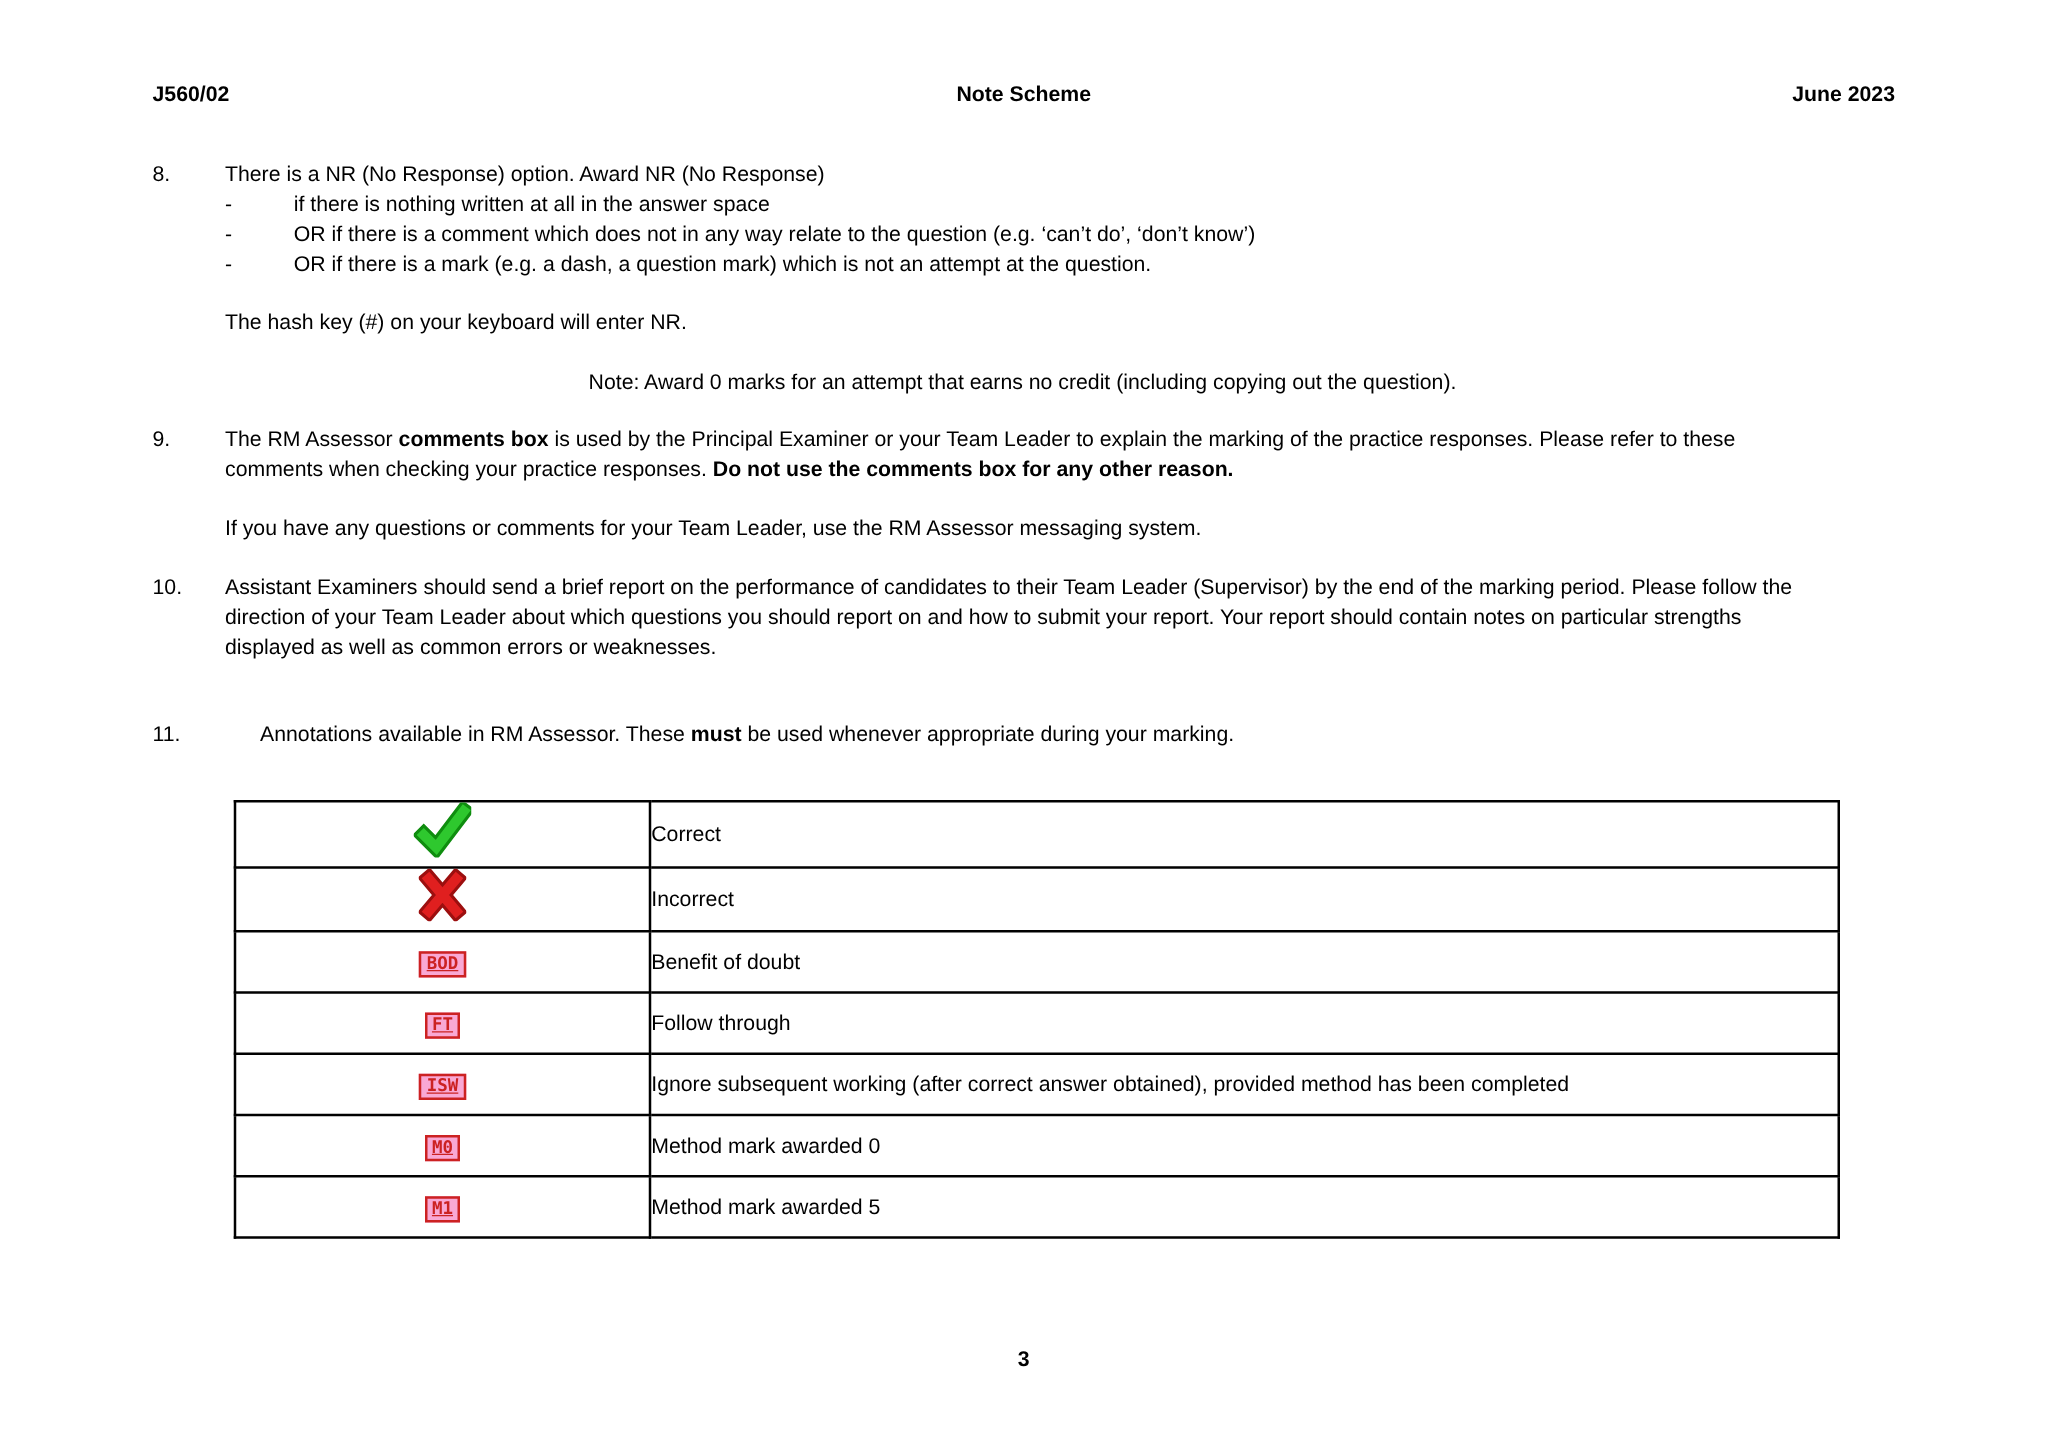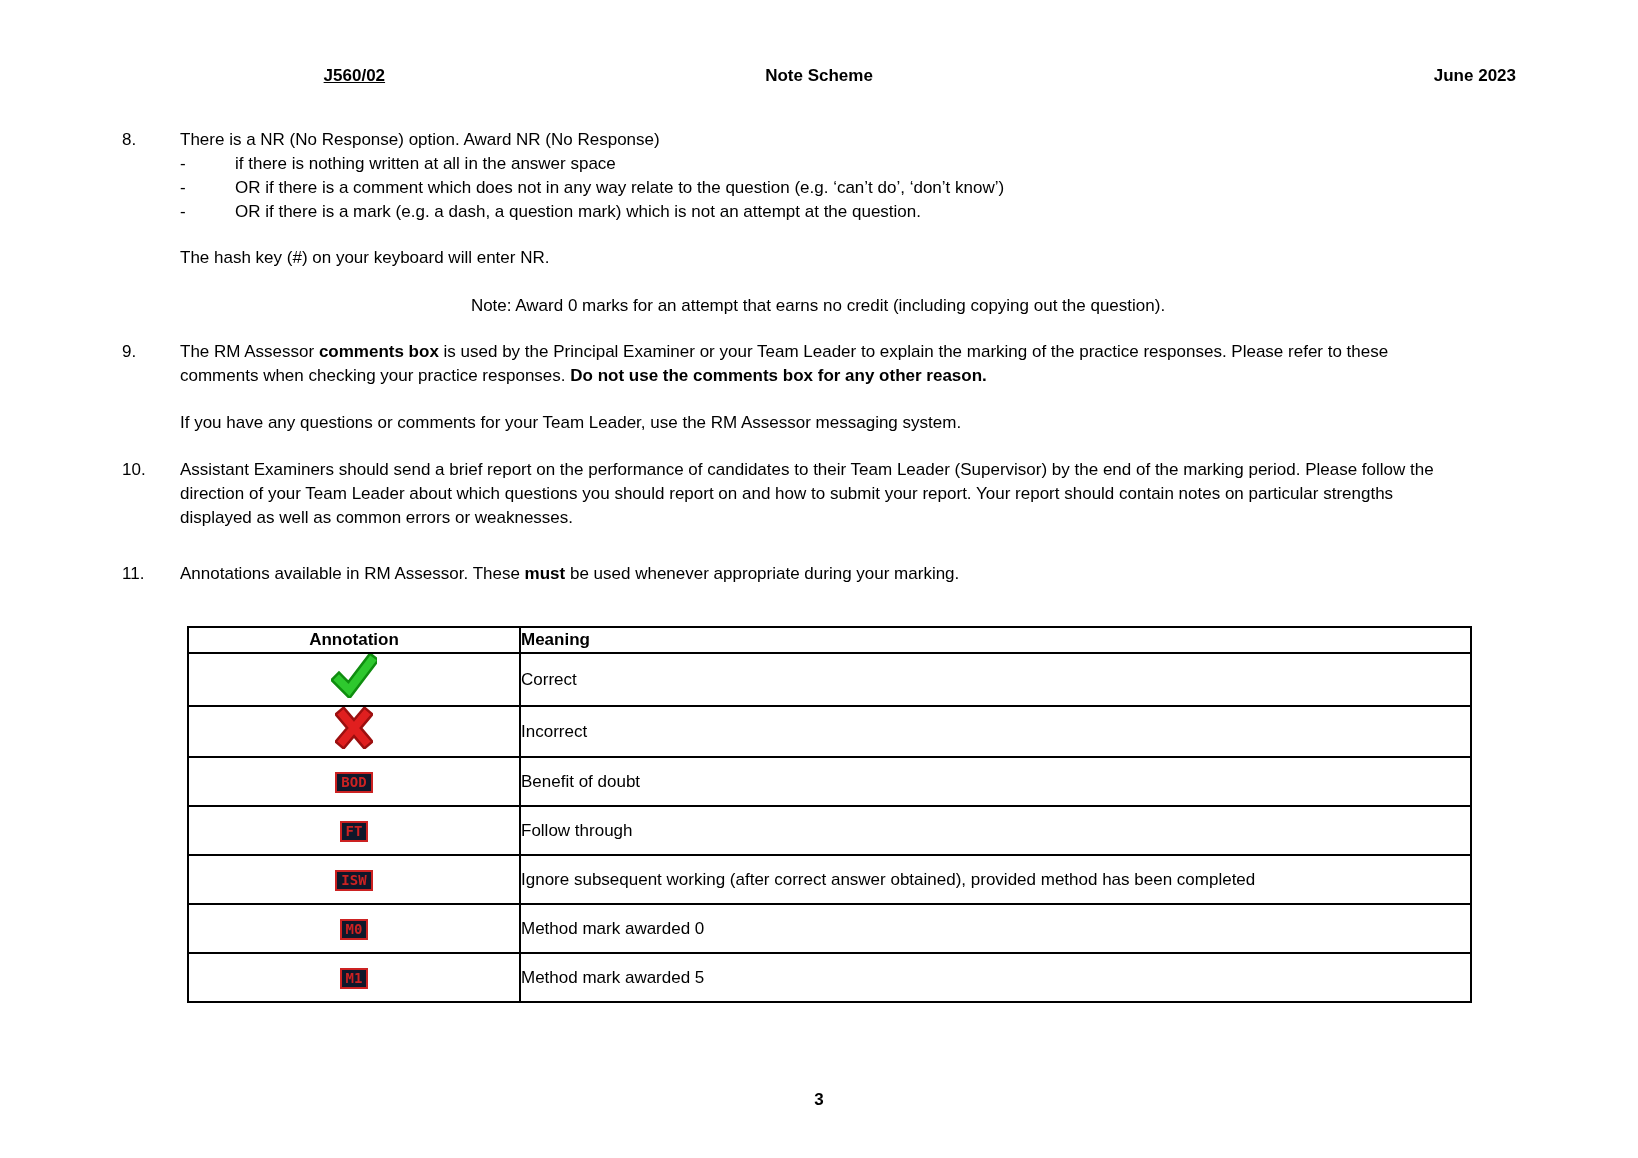--- a/index.html
+++ b/index.html
@@ -6,37 +6,37 @@
   .page {
     position:relative;
     width:1638px; height:1158px;
     box-sizing:border-box;
     padding:64px 122px 0 122px;
     background:#ffffff;
     font-family:"Liberation Sans", sans-serif;
     font-size:17px; line-height:24px; color:#000;
   }
   .doc-header { display:flex; font-weight:bold; }
-  .doc-header .h-left  { flex:1; text-align:center;text-decoration:underline; }
+  .doc-header .h-left  { flex:1; text-align:left; }
   .doc-header .h-center{ flex:1; text-align:center; }
   .doc-header .h-right { flex:1; text-align:right; }
 
   .numbered { display:flex; }
   .numbered .num { width:58px; flex:none; }
   .numbered .nbody { width:1276px; max-width:1276px; }
 
   #item8   { margin-top:40px; }
   .bullet  { display:flex; }
   .bullet .dash { width:55px; flex:none; }
   .para-hash { margin-top:22px; }
   .para-note { margin-top:24px;text-align:center; }
   #item9   { margin-top:22px; }
   .para-if { margin-top:23px; }
   #item10  { margin-top:23px; }
-  #item11  { margin-top:32px; }
+  #item11  { margin-top:46px;gap:28px; }
   .b { font-weight:bold; }
 
   table.annot {
     border-collapse:collapse;
     table-layout:fixed;
     width:1283px;
     margin:40px 0 0 65px;
   }
   table.annot th, table.annot td { border:2px solid #000; padding:0; }
   col.c-annot { width:332px; }
@@ -48,21 +48,22 @@
 
   .stamp {
     display:inline-block;
     border:2px solid #cc2222;
     color:#cc2222;
     font-family:"DejaVu Sans Mono", monospace;
     font-weight:bold;
     font-size:14px;
     line-height:15px;
     padding:1px 4px;
-    background:#0f172a;
+    background:#f9a8d4;
+    text-decoration:underline;
   }
   .icon-wrap { display:inline-block; vertical-align:middle; }
 
   .footer {
     margin-top:85px;
     text-align:center;
     font-weight:bold;
   }
 </style>
 </head>
@@ -118,24 +119,20 @@
       <div><span>Annotations available in RM Assessor. These </span><span class="b">must</span><span> be used whenever appropriate during your marking.</span></div>
     </div>
   </div>
 
   <table class="annot">
     <colgroup>
         <col class="c-annot">
         <col class="c-mean">
       </colgroup>
     <tbody>
-        <tr>
-      <th class="th-annot">Annotation</th>
-      <th class="th-mean">Meaning</th>
-    </tr>
     <tr>
       <td class="td-annot">
         <span class="icon-wrap">
           <svg width="46" height="44" viewBox="0 0 46 44">
             <path d="M8 26 L18 36 L40 7" fill="none" stroke="#0f8d0f" stroke-width="13" stroke-linecap="square"></path>
             <path d="M8 26 L18 36 L40 7" fill="none" stroke="#2ec82e" stroke-width="8" stroke-linecap="square"></path>
           </svg>
         </span>
       </td>
       <td class="td-mean">Correct</td>

